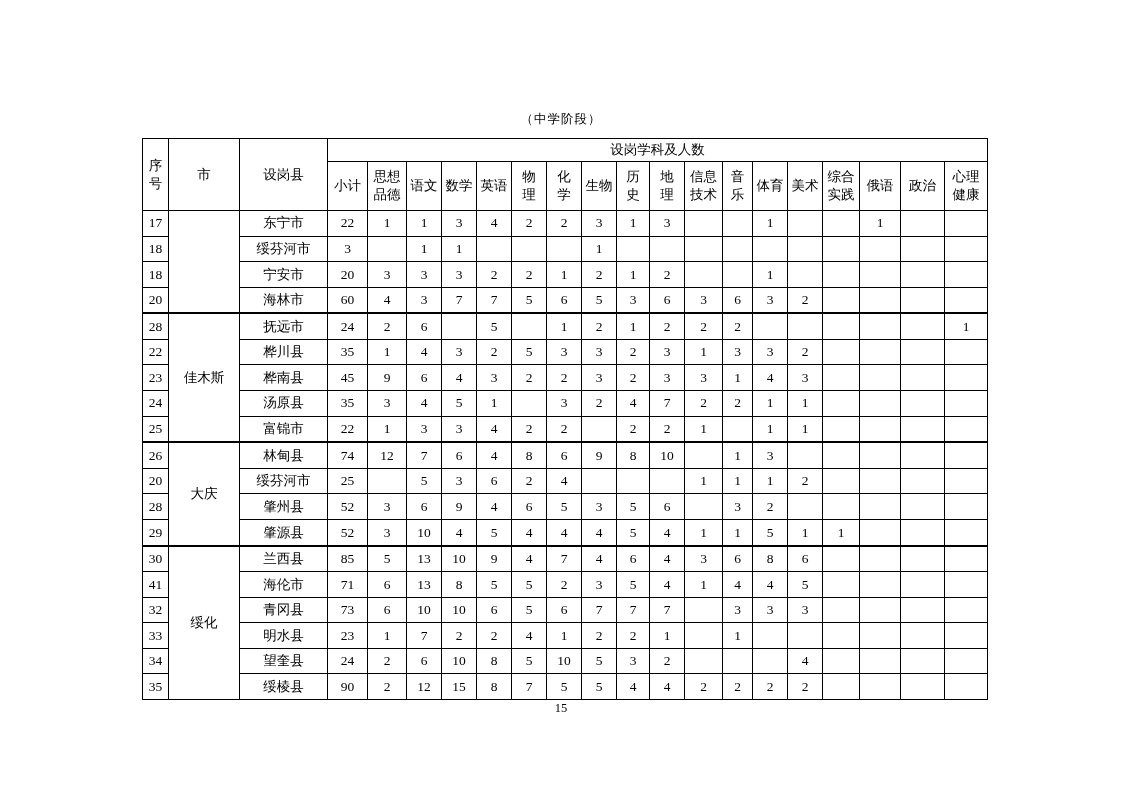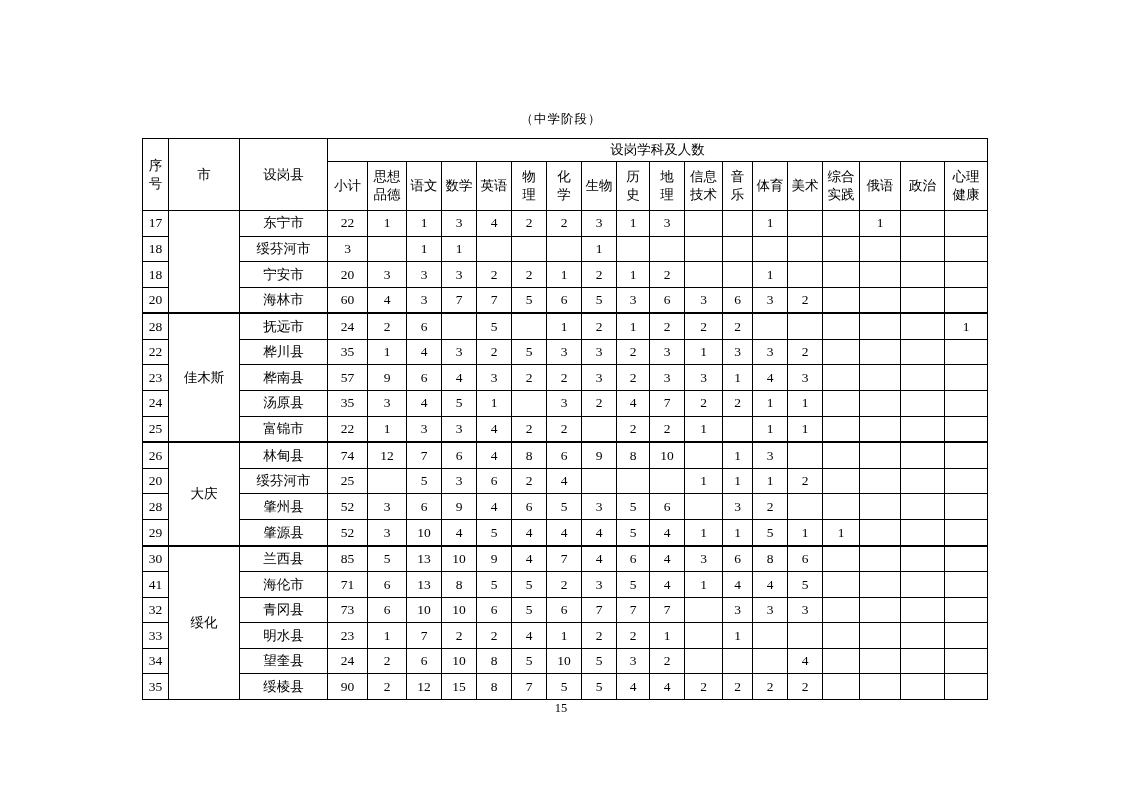--- a/index.html
+++ b/index.html
@@ -276,21 +276,21 @@
           <td>3</td>
           <td>2</td>
           <td></td>
           <td></td>
           <td></td>
           <td></td>
         </tr>
         <tr>
           <td>23</td>
           <td>桦南县</td>
-          <td>57</td>
+          <td>45</td>
           <td>9</td>
           <td>6</td>
           <td>4</td>
           <td>3</td>
           <td>2</td>
           <td>2</td>
           <td>3</td>
           <td>2</td>
           <td>3</td>
           <td>3</td>

